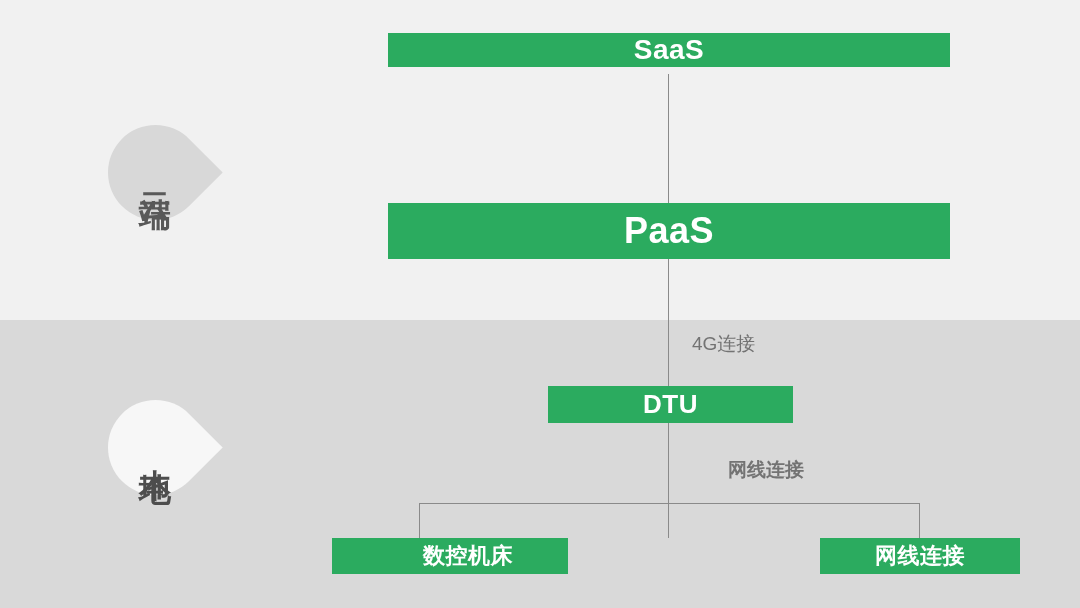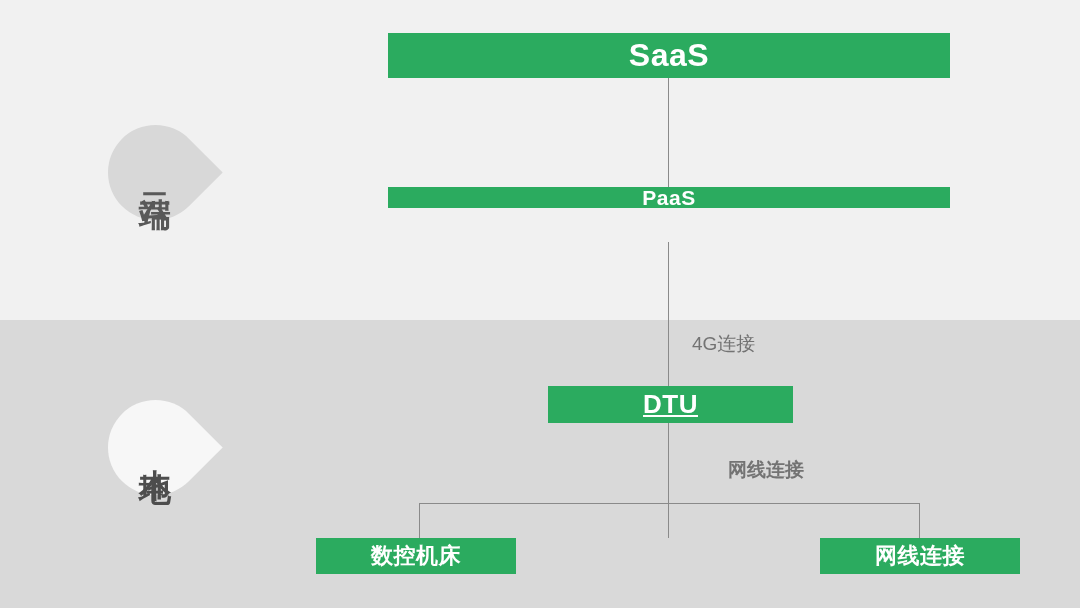--- a/index.html
+++ b/index.html
@@ -20,25 +20,25 @@
   #line-bus{left:419px;top:503px;width:501px;}
   #drop-left{left:419px;top:503px;height:35px;}
   #drop-mid{left:668px;top:503px;height:35px;}
   #drop-right{left:919px;top:503px;height:35px;}
 
   .gbox{
     position:absolute;background:#2bab5f;color:#ffffff;
     display:flex;align-items:center;justify-content:center;
     font-weight:700;letter-spacing:.5px;
   }
-  #node-saas{left:388px;top:33px;width:562px;height:45px;font-size:32px;}
-  #node-paas{left:388px;top:187px;width:562px;height:21px;font-size:21px;}
-  #node-dtu{left:548px;top:386px;width:245px;height:37px;font-size:26px;text-decoration:underline;}
+  #node-saas{left:388px;top:33px;width:562px;height:34px;font-size:28px;}
+  #node-paas{left:388px;top:203px;width:562px;height:56px;font-size:36px;}
+  #node-dtu{left:548px;top:386px;width:245px;height:37px;font-size:26px;}
   .device{top:538px;width:200px;height:36px;font-size:22px;}
-  #node-dev1{left:316px;}
+  #node-dev1{left:332px;padding-left:36px;}
   #node-dev2{left:570px;}
   #node-dev3{left:820px;}
 
   .link-label{
     position:absolute;color:#737373;font-size:19px;white-space:nowrap;
   }
   #label-4g{left:692px;top:331px;}
   #label-lan{left:728px;top:457px;font-weight:bold;}
 
   .pin{

